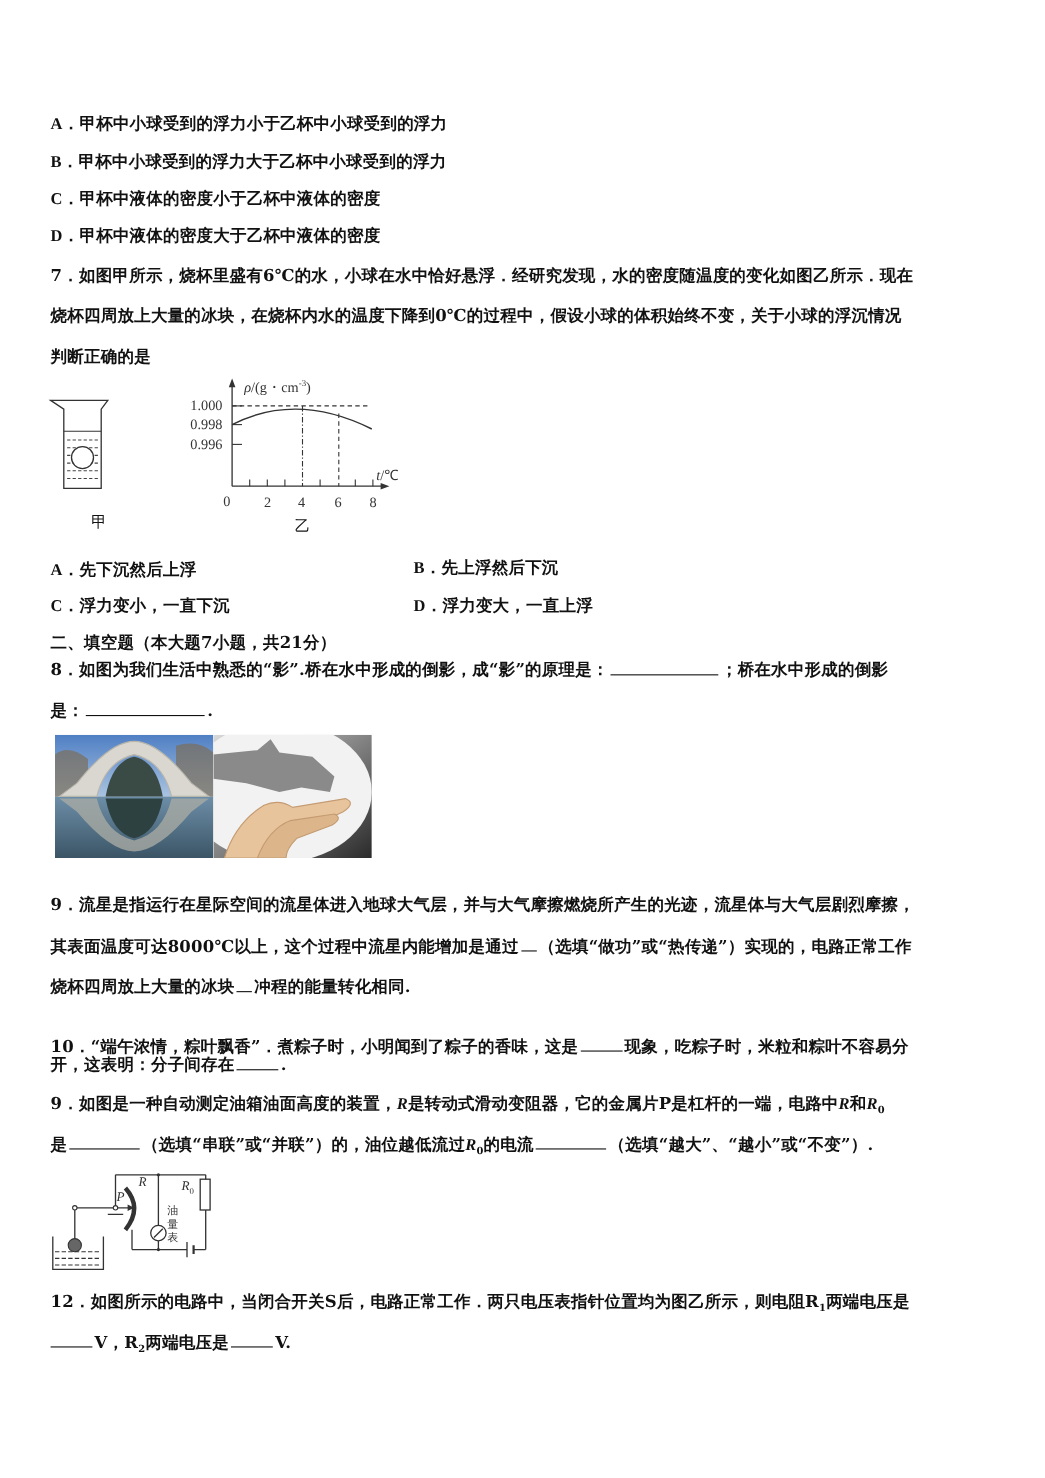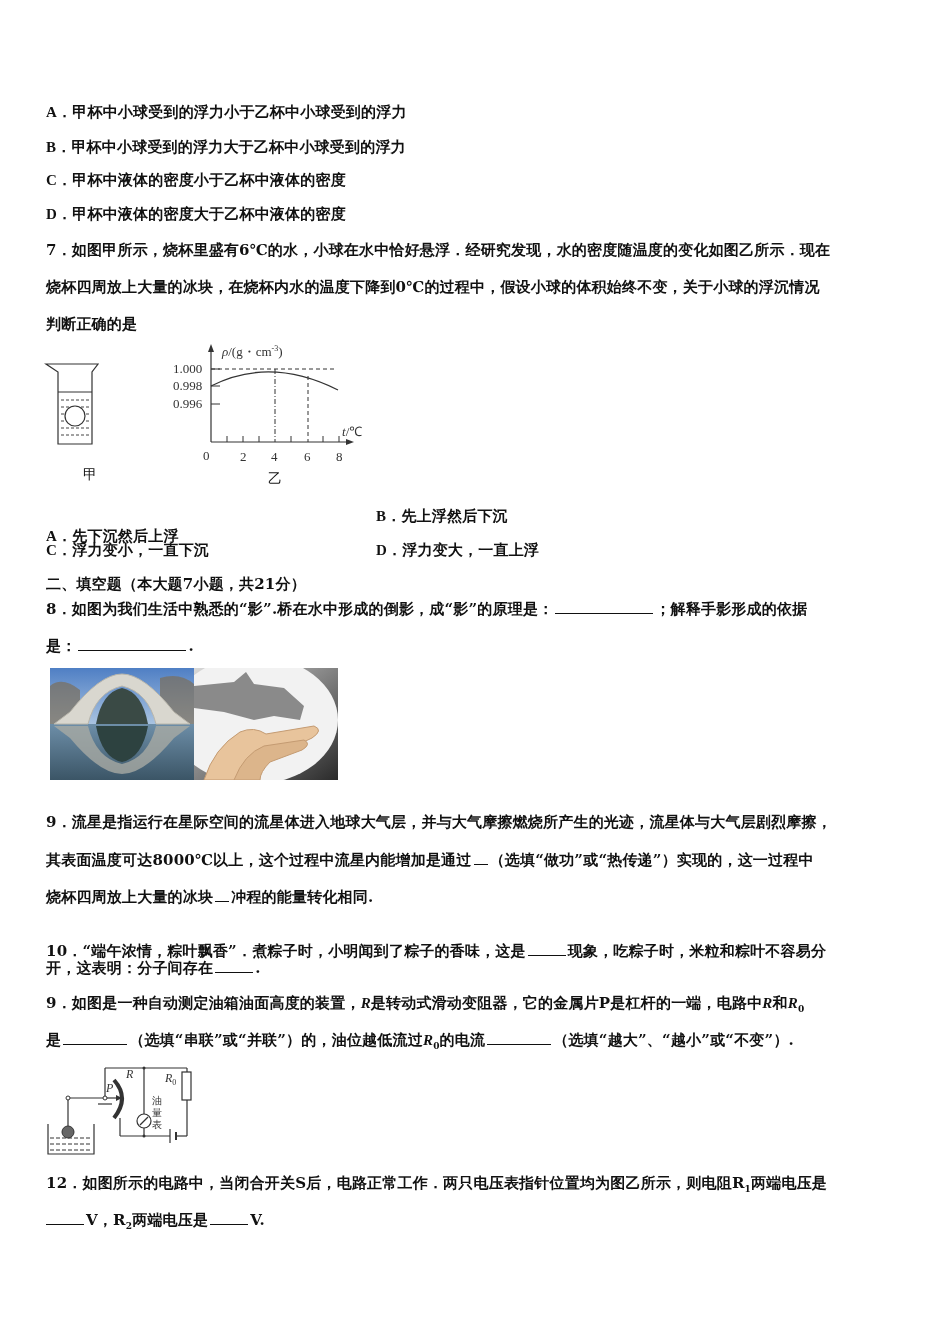--- a/index.html
+++ b/index.html
@@ -88,37 +88,37 @@
   <text x="13" y="68" font-size="13" fill="#333">0.996</text>
   <text x="182" y="96" font-size="13" fill="#333"><tspan font-style="italic">t</tspan>/℃</text>
   <text x="43" y="120" font-size="13" fill="#333">0</text>
   <text x="80" y="121" font-size="13" fill="#333">2</text>
   <text x="111" y="121" font-size="13" fill="#333">4</text>
   <text x="144" y="121" font-size="13" fill="#333">6</text>
   <text x="176" y="121" font-size="13" fill="#333">8</text>
 </svg>
 <div class="caption" style="left:268px; top:470px;">乙</div>
 
-<div class="line" style="top:526px">
+<div class="line" style="top:508px">
   <span class="opt-label">A．</span><span>先下沉然后上浮</span>
 </div>
 <div class="line" style="top:506px; left:376px;">
   <span class="opt-label">B．</span><span>先上浮然后下沉</span>
 </div>
 <div class="line" style="top:540px">
   <span class="opt-label">C．</span><span>浮力变小，一直下沉</span>
 </div>
 <div class="line" style="top:540px; left:376px;">
   <span class="opt-label">D．</span><span>浮力变大，一直上浮</span>
 </div>
 
 <div class="line" style="top:574px">二、填空题（本大题7小题，共21分）</div>
 
 <div class="line" style="top:599px">
-  <span>8．如图为我们生活中熟悉的“影”.桥在水中形成的倒影，成“影”的原理是：</span><span class="blank" style="width:98px"></span><span>；解释手影形成的依据</span>
+  <span>8．如图为我们生活中熟悉的“影”.桥在水中形成的倒影，成“影”的原理是：</span><span class="blank" style="width:98px"></span><span>；桥在水中形成的倒影</span>
 </div>
 <div class="line" style="top:636px">
   <span>是：</span><span class="blank" style="width:108px"></span><span>.</span>
 </div>
 
 <div class="fig" style="left:50px; top:668px; width:288px; height:112px; display:flex;">
   <svg width="144" height="112" viewBox="0 0 144 112">
     <defs>
       <linearGradient id="sky" x1="0" y1="0" x2="0" y2="1">
         <stop offset="0" stop-color="#4f7fc4"></stop>
@@ -148,21 +148,21 @@
     <rect x="0" y="0" width="144" height="112" fill="url(#bg2)"></rect>
     <ellipse cx="60" cy="52" rx="84" ry="64" fill="#f2f2f2"></ellipse>
     <path d="M0,18 L40,14 L52,4 L60,16 L90,20 L110,38 L106,52 L80,48 L60,52 L30,44 L0,40 Z" fill="#8a8a8a"></path>
     <path d="M10,112 Q20,80 46,64 Q60,58 72,66 L120,58 Q130,62 118,70 L80,88 Q60,100 58,112 Z" fill="#e8c49c" stroke="#c49b72"></path>
     <path d="M40,112 Q50,86 70,78 L110,72 Q118,76 108,82 L76,94 Q66,104 66,112 Z" fill="#dcb58b" stroke="#c49b72"></path>
   </svg>
 </div>
 
 <div class="line" style="top:812px">9．流星是指运行在星际空间的流星体进入地球大气层，并与大气摩擦燃烧所产生的光迹，流星体与大气层剧烈摩擦，</div>
 <div class="line" style="top:850px">
-  <span>其表面温度可达8000℃以上，这个过程中流星内能增加是通过</span><span class="blank" style="width:14px"></span><span>（选填“做功”或“热传递”）实现的，这一过程中</span>
+  <span>其表面温度可达8000℃以上，这个过程中流星内能增加是通过</span><span class="blank" style="width:14px"></span><span>（选填“做功”或“热传递”）实现的，电路正常工作</span>
 </div>
 <div class="line" style="top:887px">
   <span>烧杯四周放上大量的冰块</span><span class="blank" style="width:14px"></span><span>冲程的能量转化相同.</span>
 </div>
 
 <div class="line" style="top:941px">
   <span>10．“端午浓情，粽叶飘香”．煮粽子时，小明闻到了粽子的香味，这是</span><span class="blank" style="width:38px"></span><span>现象，吃粽子时，米粒和粽叶不容易分</span>
 </div>
 <div class="line" style="top:958px">
   <span>开，这表明：分子间存在</span><span class="blank" style="width:38px"></span><span>.</span>

